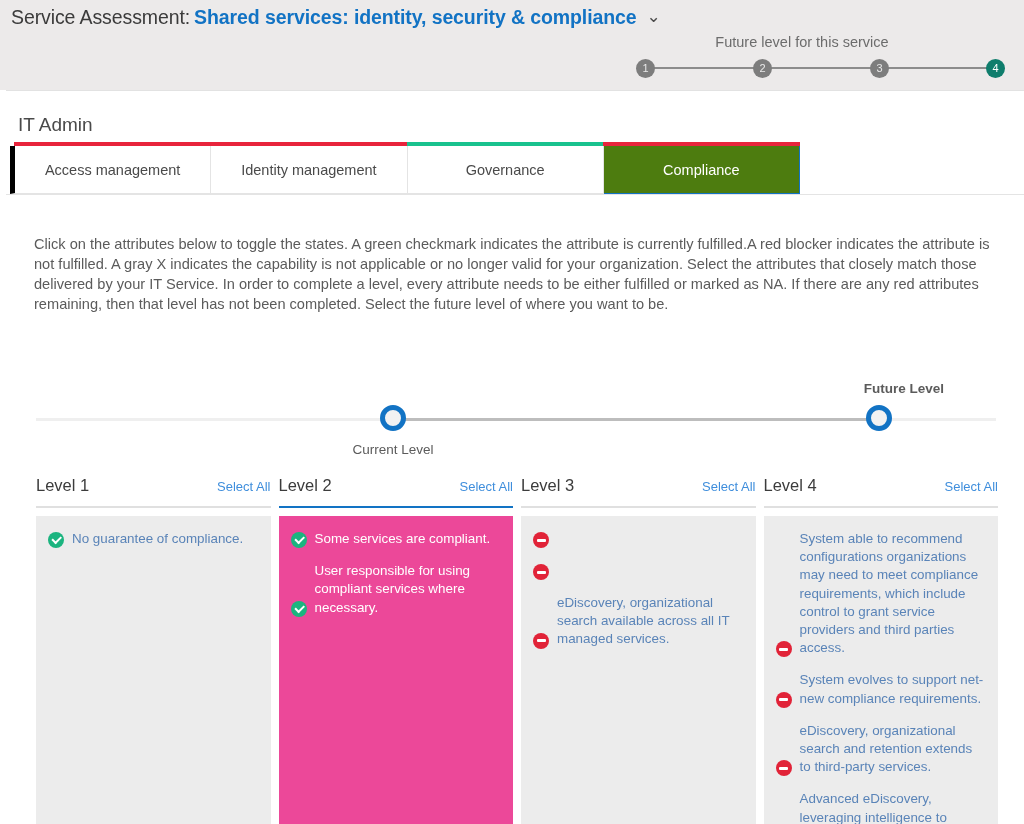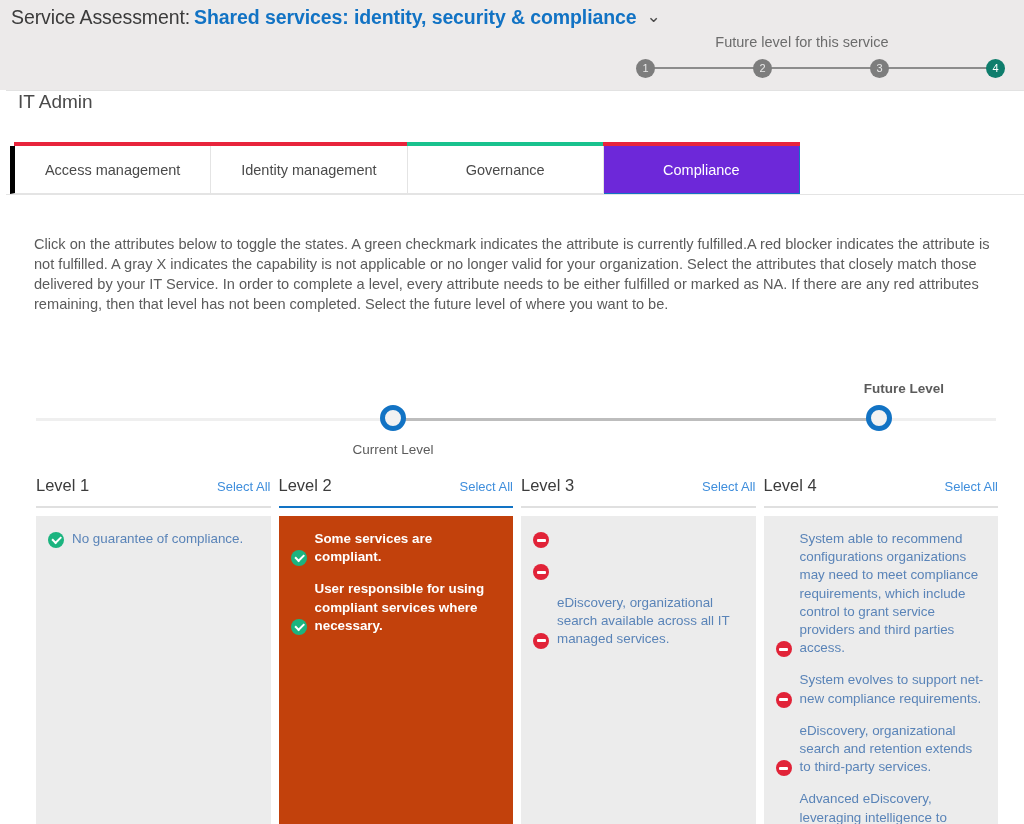--- a/index.html
+++ b/index.html
@@ -61,21 +61,21 @@
 
   
   .card {
     position: absolute; left: 6px; top: 90px;
     width: 1018px; height: 734px;
     background: #ffffff;
     border-top: 1px solid #e2e2e2;
   }
 
   .section-title {
-    position: absolute; left: 12px; top: 0;
+    position: absolute; left: 12px; top: 23px;
     font-size: 19px; color: #4a4a4a;
   }
 
   
   .tabs {
     position: absolute; left: 4px; top: 55px;
     width: 790px; height: 48px;
     display: flex;
   }
   .tab {
@@ -88,21 +88,21 @@
     display: flex; align-items: center; justify-content: center;
     font-size: 14.5px; color: #4a4a4a;
     cursor: pointer;
   }
   .tab:first-child { border-left: 5px solid #000000; }
   .tab .tab-accent {
     position: absolute; left: -1px; right: -1px; top: -4px;
     height: 4px;
   }
   .tab.selected {
-    background: #6d28d9; color: #ffffff; border-color: #1273c4;
+    background: #4d7c0f; color: #ffffff; border-color: #1273c4;
   }
   .tabs-underline {
     position: absolute; left: 0; top: 103px;
     width: 1018px; height: 1px; background: #e4e4e4;
   }
 
   
   .description {
     position: absolute; left: 28px; top: 143px;
     width: 962px;
@@ -164,21 +164,21 @@
   }
   .levelcol.active .levelcol-rule { background: #1273c4; }
 
   .levelbody {
     position: relative;
     background: #ececec;
     height: 309px;
     padding: 14px 12px 10px 12px;
     overflow: hidden;
   }
-  .levelcol.active .levelbody { background: #c2410c; font-weight: bold; }
+  .levelcol.active .levelbody { background: #ec4899; }
 
   .attr {
     position: relative;
     display: flex; align-items: flex-end;
     margin-bottom: 14px;
     cursor: pointer;
   }
   .attr-icon {
     flex: 0 0 auto;
     width: 16px; height: 16px; border-radius: 50%;

